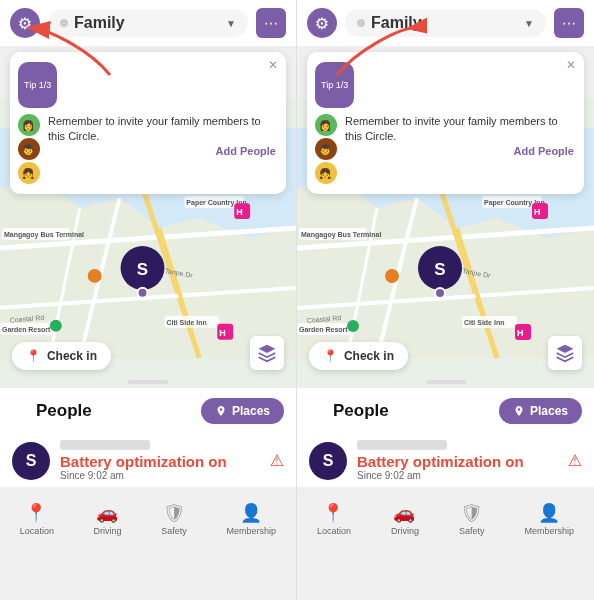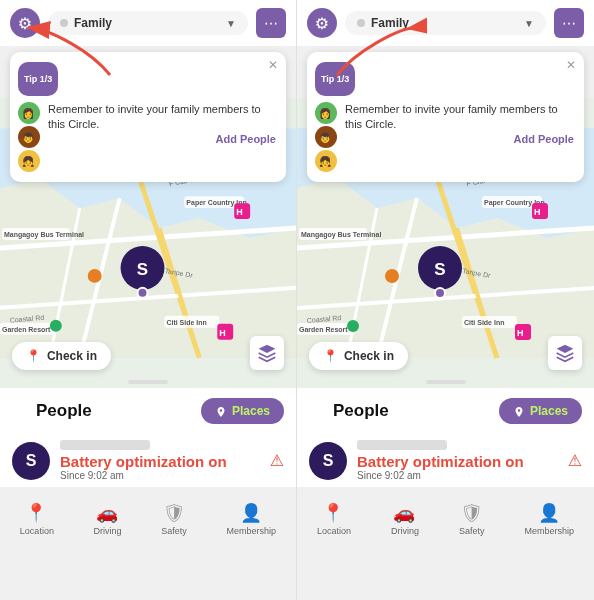--- a/index.html
+++ b/index.html
@@ -52,21 +52,21 @@
       padding: 5px 12px;
       flex: 1;
     }
     .family-dot {
       width: 8px;
       height: 8px;
       border-radius: 50%;
       background: #ccc;
     }
     .family-label {
-      font-size: 12px;
+      font-size: 16px;
       font-weight: 600;
       color: #333;
     }
     .chevron-down {
       color: #666;
       font-size: 10px;
       margin-left: auto;
     }
     .chat-icon {
       width: 30px;
@@ -90,22 +90,22 @@
       background: white;
       border-radius: 10px;
       padding: 10px 10px 10px 8px;
       z-index: 20;
       box-shadow: 0 2px 8px rgba(0,0,0,0.15);
     }
     .tip-label {
       background: #7b5ea7;
       color: white;
       font-size: 9px;
-      font-weight: 700;
-      padding: 12px 6px;
+      font-weight: 400;
+      padding: 18px 6px;
       border-radius: 10px;
       display: inline-block;
       margin-bottom: 6px;
     }
     .tip-content {
       display: flex;
       align-items: flex-start;
       gap: 8px;
     }
     .tip-avatars {
@@ -207,28 +207,28 @@
       margin-bottom: 10px;
     }
     .people-title {
       font-size: 17px;
       font-weight: 700;
       color: #111;
       margin-left: 24px;
     }
     .places-btn {
       background: #7b5ea7;
-      color: #bef264;
+      color: #ffffff;
       border: none;
       border-radius: 20px;
       padding: 6px 14px;
       font-size: 12px;
       font-weight: 600;
       display: flex;
-      align-items: flex-end;
+      align-items: center;
       gap: 5px;
       cursor: pointer;
     }
 
     
     .person-row {
       display: flex;
       align-items: center;
       gap: 10px;
       padding: 6px 0;

